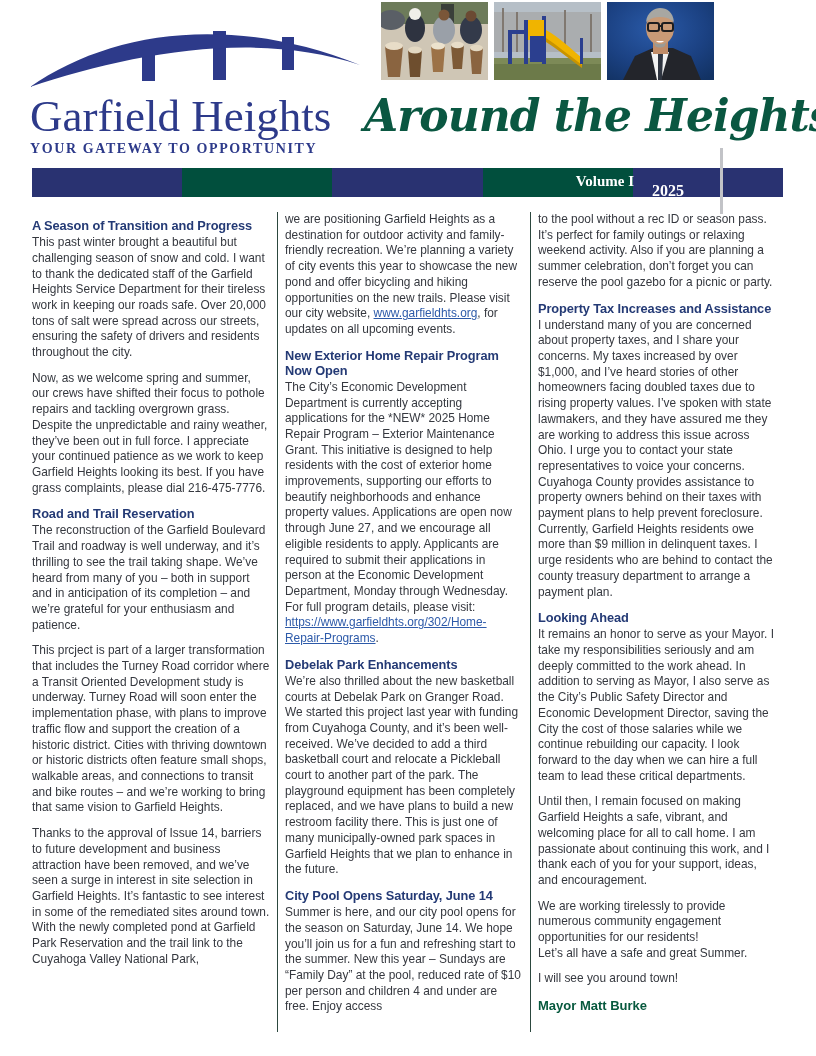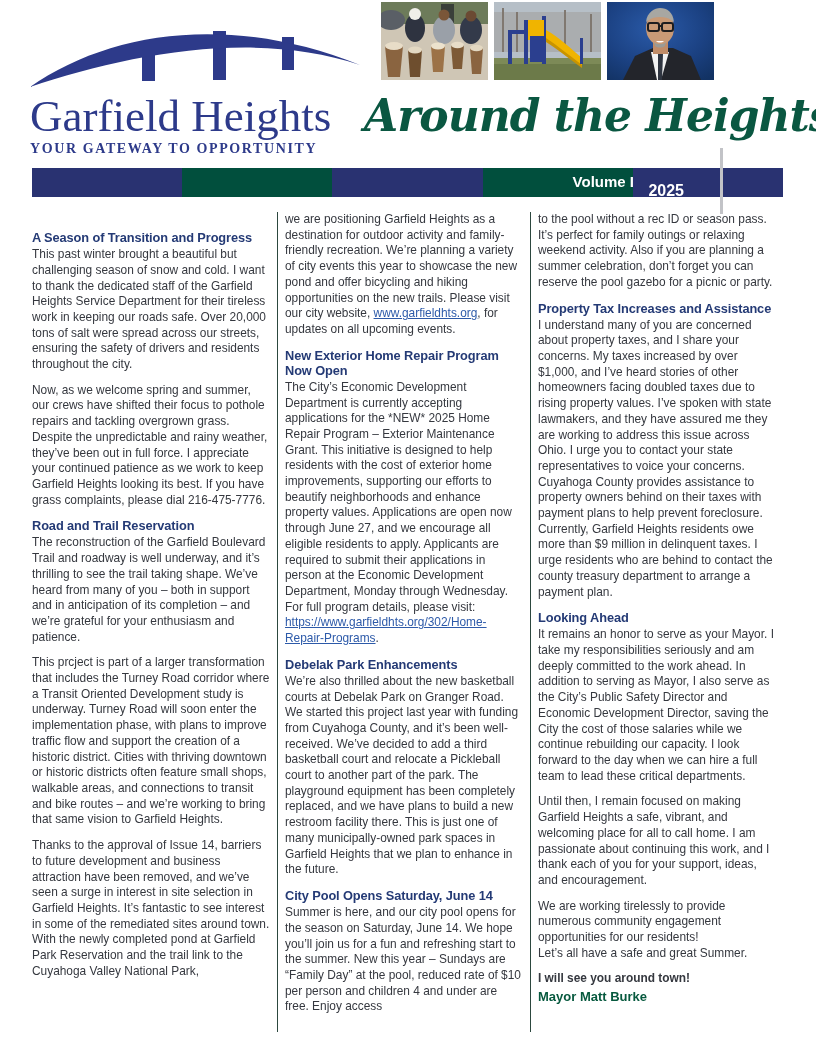--- a/index.html
+++ b/index.html
@@ -21,34 +21,34 @@
   .script-title{position:absolute;left:364px;top:90px;width:400px;
                 font-family:"DejaVu Serif",serif;font-style:italic;font-weight:bold;
                 font-size:44px;color:#0a5741;letter-spacing:-1px;white-space:nowrap;}
 
   
   .banner{position:absolute;left:32px;top:168px;width:751px;height:29px;display:flex;}
   .banner .seg{flex:1;}
   .seg-navy{background:#293271;}
   .seg-green{background:#014f3d;}
   .banner-divider{position:absolute;left:720px;top:148px;width:3px;height:66px;background:#c2c3c7;}
-  .banner-text{position:absolute;top:168px;height:29px;left:32px;width:673px;}
+  .banner-text{position:absolute;top:168px;height:29px;left:32px;width:673px;font-family:Liberation Serif, serif;}
   .banner-volume{position:absolute;right:71px;top:5px;color:#ffffff;font-size:15px;font-weight:bold;}
   .banner-year{position:absolute;right:21px;top:14px;color:#ffffff;font-size:16px;font-weight:bold;}
 
   
   .cols{position:absolute;left:32px;top:212px;width:751px;height:836px;display:flex;}
   .col{width:239px;overflow:hidden;}
   .vrule{width:1px;background:#2c473e;margin:0 7px 0 6px;height:820px;}
   .sec-h{font-size:12.8px;font-weight:bold;color:#243a75;margin:10px 0 2px 0;
          line-height:1.18;letter-spacing:-0.1px;}
-  .col .sec-h:first-child{margin-top:18px;}
+  .col .sec-h:first-child{margin-top:6px;}
   .body-p{font-size:11.9px;line-height:15.7px;color:#35383f;margin:0 0 10px 0;
           white-space:pre-line;}
-  .body-p.tight{margin-bottom:2px;font-weight:bold;}
+  .body-p.tight{margin-bottom:11px;}
   .inline-link{color:#2d5aa9;text-decoration:underline;overflow-wrap:break-word;text-align:center;}
   .sig{font-weight:bold;color:#07593e;font-size:13px;line-height:15.7px;margin:0;}
 </style>
 </head>
 <body>
 
 <div class="page">
 
   <div class="logo-wrap">
     <svg class="logo-bridge" viewBox="0 0 330 74">

